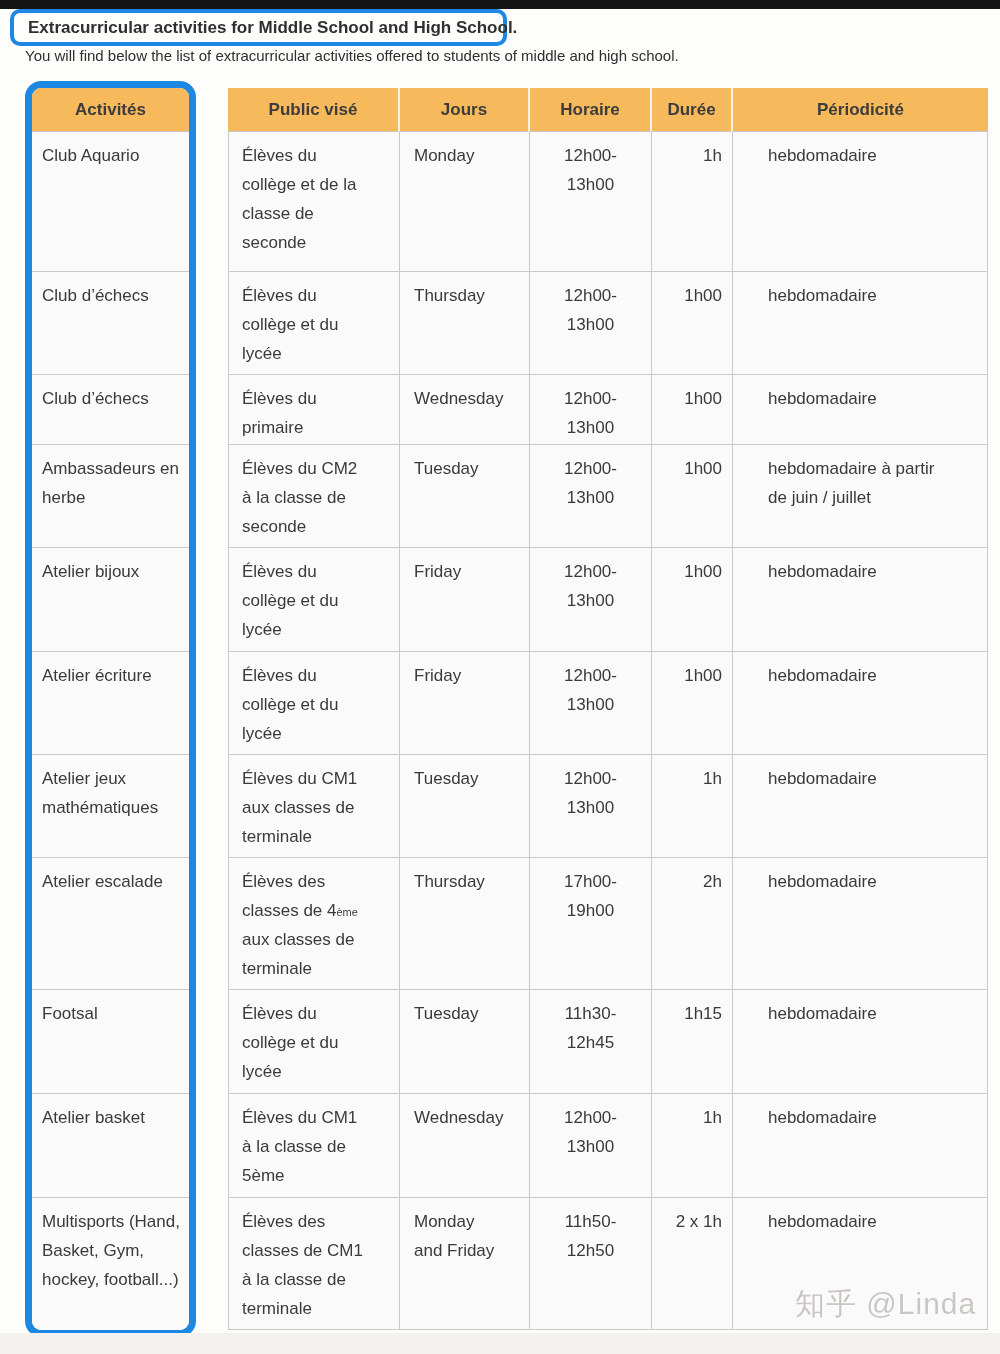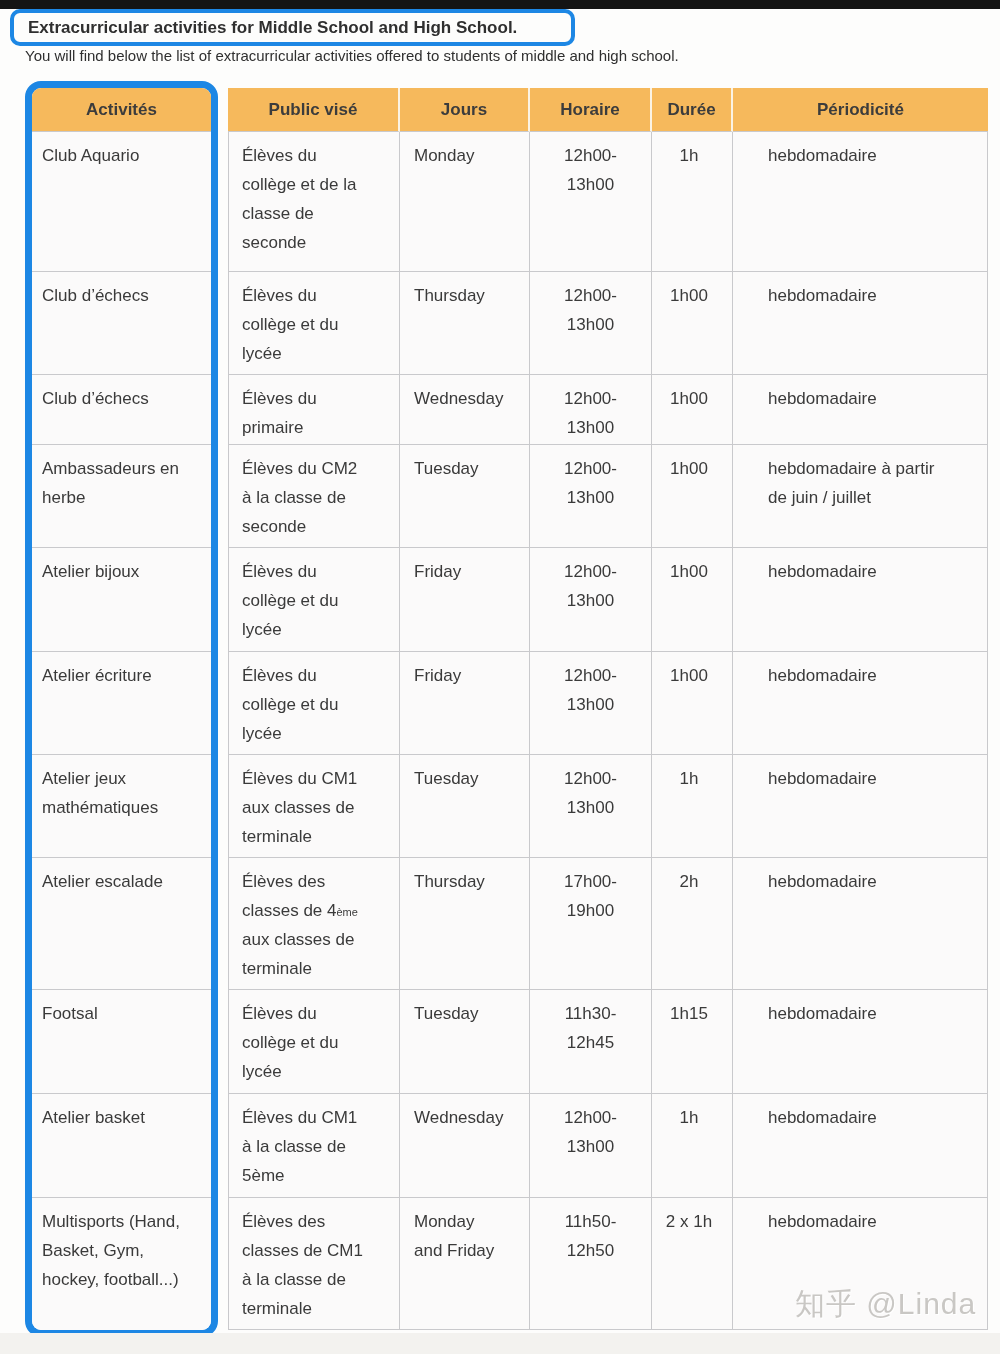--- a/index.html
+++ b/index.html
@@ -15,36 +15,36 @@
     position:relative;
     background:#fdfdfc;
     font-family:"Liberation Sans","DejaVu Sans",sans-serif;
     color:var(--text);
     overflow:hidden;
   }
   .top-bar{position:absolute;left:0;top:0;width:1000px;height:9px;background:#141414;}
   .bottom-strip{position:absolute;left:0;top:1333px;width:1000px;height:21px;background:#f3f2ef;}
 
   .title-box{
-    position:absolute;left:10px;top:9px;width:565px;height:37px;
+    position:absolute;left:10px;top:9px;width:497px;height:37px;
     border:4px solid var(--blue);border-radius:10px;
     display:flex;align-items:center;padding:0 14px;background:#fdfdfc;
   }
   .title-box .t{font-size:17px;font-weight:bold;color:#2f2f2f;white-space:nowrap;}
   .subtitle{position:absolute;left:25px;top:47px;font-size:15px;color:#2f2f2f;}
 
   .table-wrap{position:absolute;left:25px;top:88px;width:963px;height:1242px;}
 
   .rows-template{
     display:grid;
     grid-template-rows:44px 140px 103px 70px 103px 104px 103px 103px 132px 104px 104px 132px;
   }
   
   .left-box{
-    position:absolute;left:0;top:-7px;width:193px;height:1256px;
+    position:absolute;left:0;top:-7px;width:171px;height:1256px;
     border:7px solid var(--blue);border-radius:16px;background:var(--cellbg);
     overflow:hidden;
   }
   .left-grid{width:100%;height:100%;}
   .a-head{
     background:var(--orange);border-bottom:1px solid var(--line);
     display:flex;align-items:center;justify-content:center;
     font-weight:bold;font-size:17px;color:#3c3c3c;
   }
   .a-cell{
@@ -66,21 +66,21 @@
   }
   .h-cell.h-last{border-right:none;}
   .cell{
     font-size:17px;line-height:29px;white-space:pre-line;
     padding:9px 10px;background:var(--cellbg);
     border-right:1px solid var(--line);border-bottom:1px solid var(--line);
   }
   .c-public{padding-left:13px;border-left:1px solid var(--line);}
   .c-jours{padding-left:14px;}
   .c-horaire{text-align:center;padding-left:4px;padding-right:4px;}
-  .c-duree{text-align:center;padding-left:4px;}
+  .c-duree{text-align:right;padding-left:4px;}
   .c-period{padding-left:35px;}
   .sup{font-size:11px;line-height:0;}
 
   .watermark{
     position:absolute;left:795px;top:1284px;
     font-size:30px;color:#c9c7c4;letter-spacing:1px;
     text-shadow:1px 1px 0 #ffffff;
   }
 </style>
 </head>

